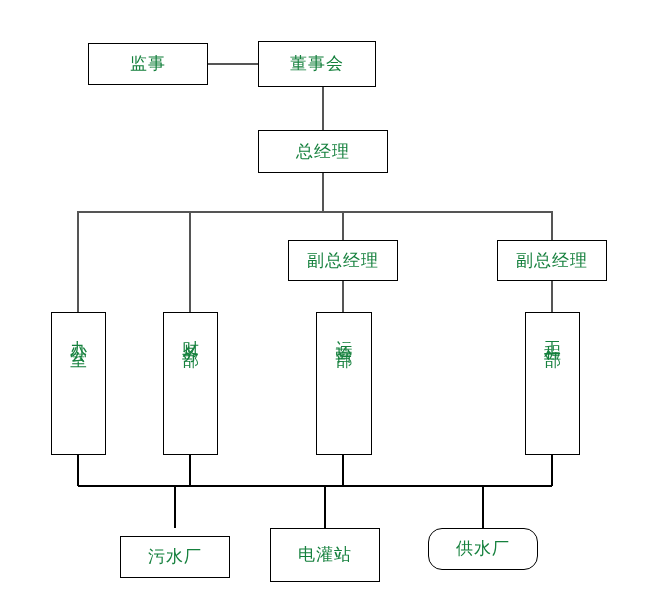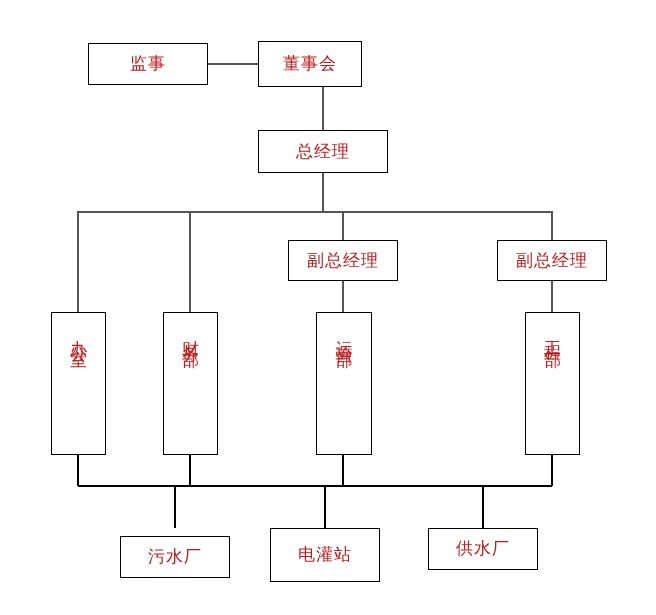--- a/index.html
+++ b/index.html
@@ -31,21 +31,21 @@
     align-items: center;
     justify-content: center;
     color: #000000;
     z-index: 2;
   }
   .node-label {
     font-size: 17px;
     line-height: 1.25;
     letter-spacing: 1px;
     white-space: pre;
-    color: #b91c1c;
+    color: #15803d;
   }
   .node.vertical .node-label {
     writing-mode: vertical-rl;
     text-orientation: upright;
     letter-spacing: 5px;
     line-height: 1;
   }
   .node.vertical {
     align-items: flex-start;
     padding-top: 14px;
@@ -78,21 +78,21 @@
       <line x1="175" y1="486" x2="175" y2="528"></line>
       <line x1="325" y1="486" x2="325" y2="528"></line>
       <line x1="483" y1="486" x2="483" y2="528"></line>
     </g>
   </svg>
 
   <div class="node" style="left:88px; top:43px; width:120px; height:42px;">
     <span class="node-label">监事</span>
   </div>
 
-  <div class="node" style="left:258px; top:41px; width:104px; height:46px;">
+  <div class="node" style="left:258px; top:41px; width:118px; height:46px;">
     <span class="node-label">董事会</span>
   </div>
 
   <div class="node" style="left:258px; top:130px; width:130px; height:43px;">
     <span class="node-label">总经理</span>
   </div>
 
   <div class="node" style="left:288px; top:240px; width:110px; height:41px;">
     <span class="node-label">副总经理</span>
   </div>
@@ -118,17 +118,17 @@
   </div>
 
   <div class="node" style="left:120px; top:536px; width:110px; height:42px;">
     <span class="node-label">污水厂</span>
   </div>
 
   <div class="node" style="left:270px; top:528px; width:110px; height:54px;">
     <span class="node-label">电灌站</span>
   </div>
 
-  <div class="node" style="left:428px; top:528px; width:110px; height:42px;">
+  <div class="node" style="left:428px; top:528px; width:110px; height:42px;border-radius:14px;">
     <span class="node-label">供水厂</span>
   </div>
 
 </div>
 
 </body></html>

